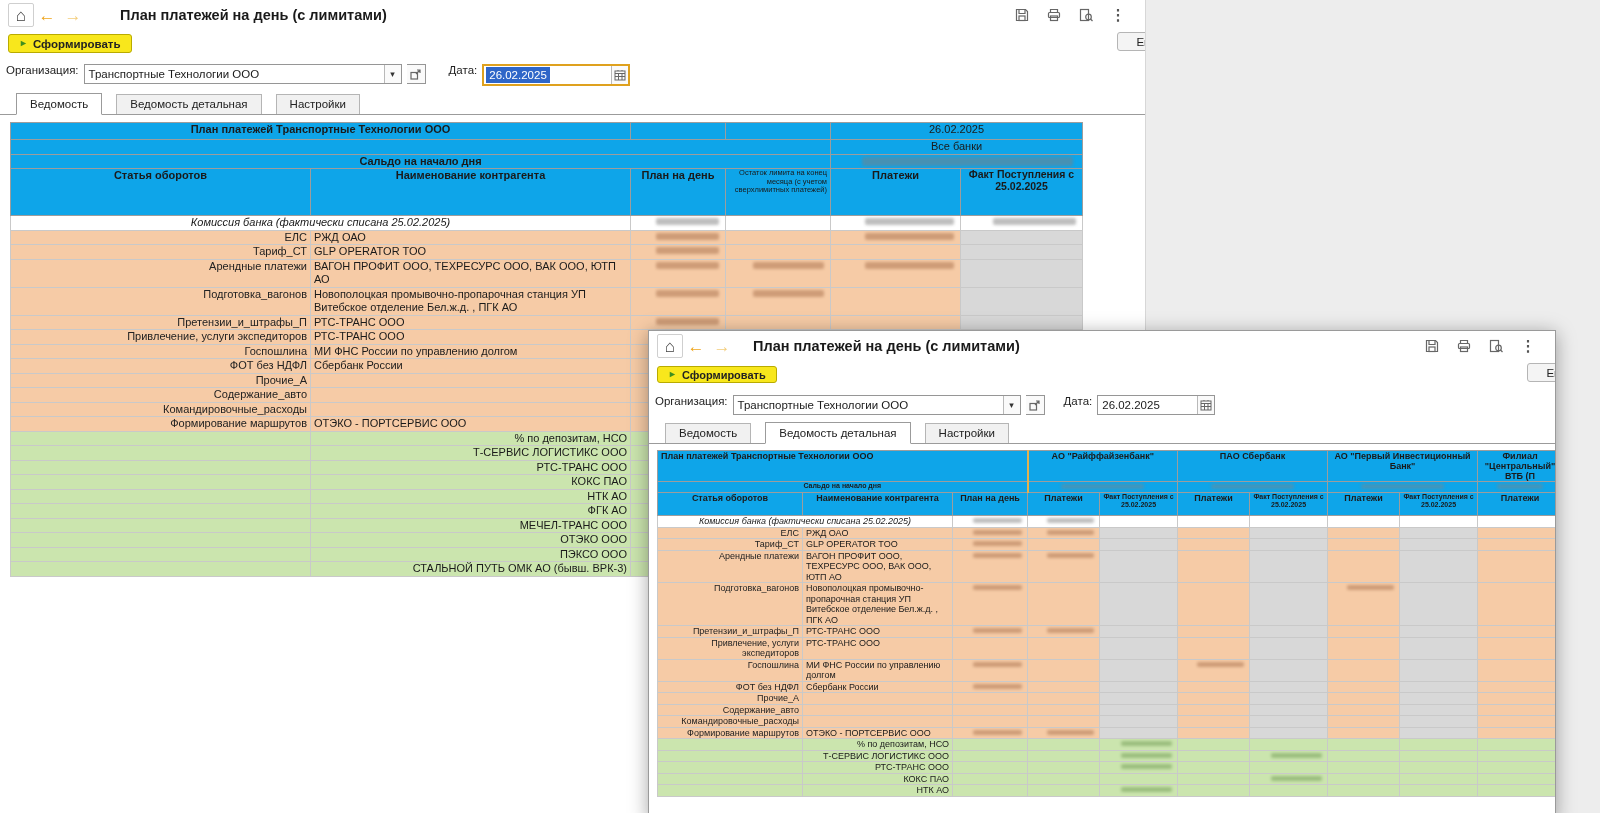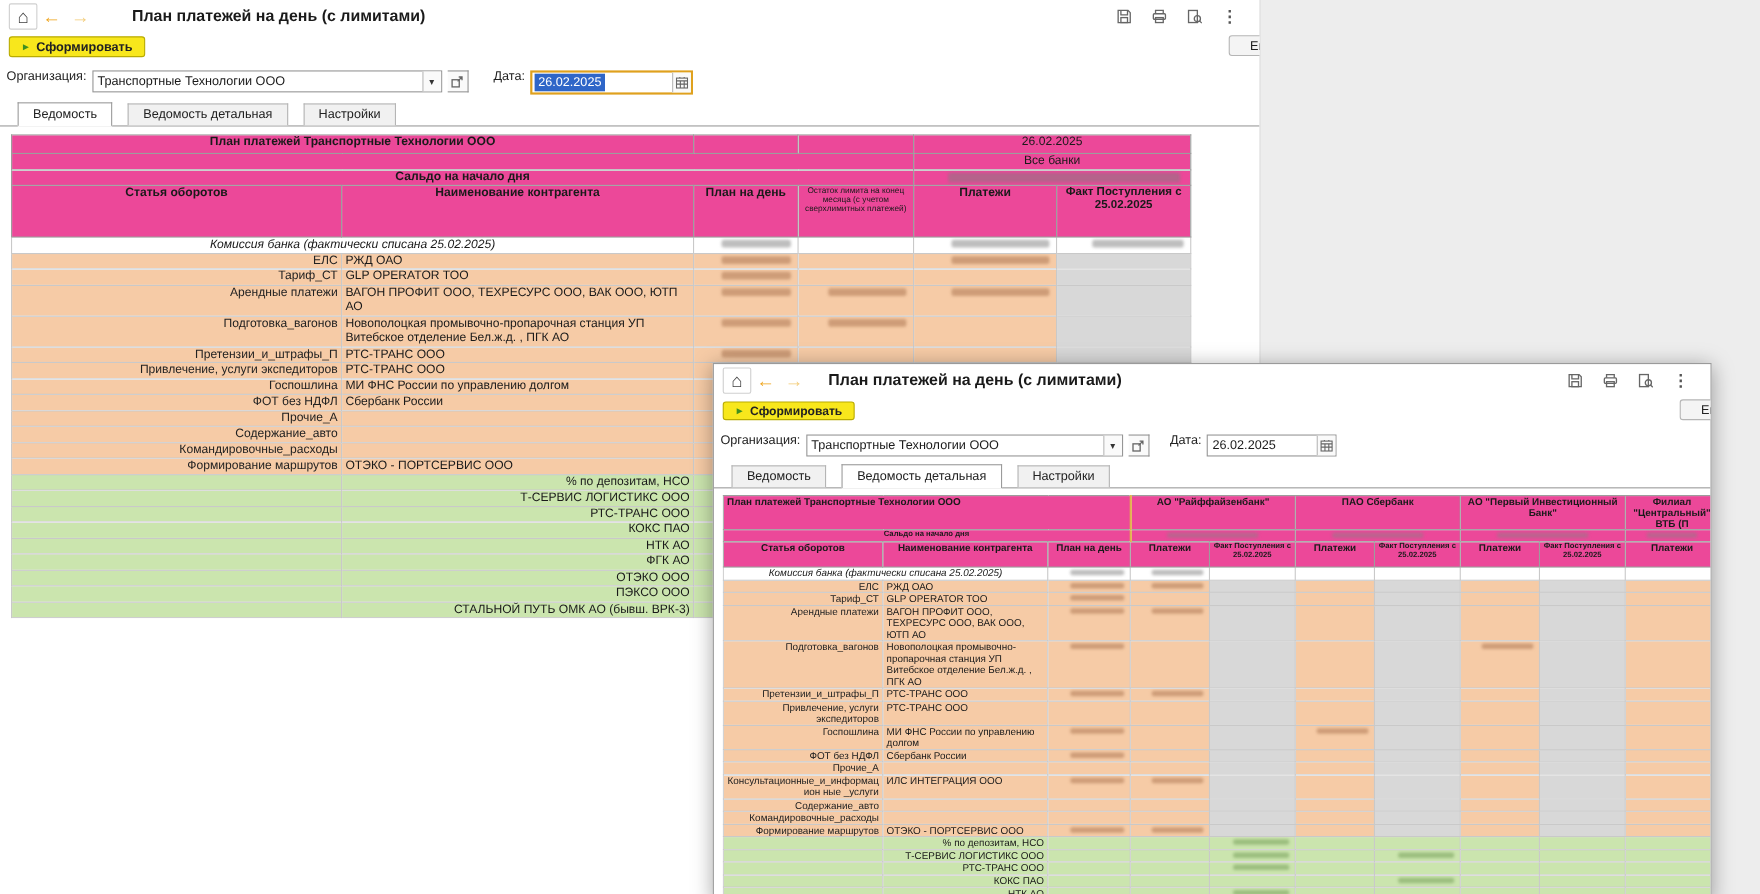--- a/index.html
+++ b/index.html
@@ -64,32 +64,32 @@
          border-bottom:none; margin-right:2px; cursor:pointer; color:#222; white-space:nowrap;margin-left:12px; }
   .tab.active { background:#fff; font-weight:normal; position:relative; padding-top:4px;
                 margin-bottom:-1px; border-color:#9b9b9b; border-bottom:1px solid #fff; }
 
   
   .table-wrap { overflow:hidden; }
   .back-wrap { margin:7px 0 0 10px; width:1076px; }
   .front-wrap { margin:6px 0 0 8px; width:898px; }
   table.grid { border-collapse:collapse; table-layout:fixed; }
   .grid td { border:1px solid #c9c9c9; padding:0 3px; vertical-align:top; overflow:hidden; }
-  .grid .hd td { border-color:#9d9d9d; background:#ec4899; }
+  .grid .hd td { border-color:#9d9d9d; background:#0ea5e9; }
 
   .back-grid { width:1072px; font-size:11px; line-height:13.5px; }
   .front-grid { width:905px; font-size:9px; line-height:10.5px; }
 
   .h-title { font-weight:bold; text-align:center; vertical-align:middle; }
   .h-title-left { font-weight:bold; text-align:left; vertical-align:middle; padding-left:8px;
                   border-right:2px solid #e2b14e !important; }
   .h-center { text-align:center; vertical-align:middle; }
   .h-bold { font-weight:bold; }
   .h-col { font-weight:bold; text-align:center; vertical-align:bottom; padding-bottom:2px; }
-  .h-small { font-size:7.5px; line-height:8.5px; font-weight:normal; }
+  .h-small { font-size:7.5px; line-height:8.5px; font-weight:normal;text-align:right; }
   .h-fact { font-size:10.5px; line-height:11.5px; }
   .h-bank { font-weight:bold; text-align:center; vertical-align:middle; font-size:9px; line-height:10px; }
   .h-saldo-sm { font-size:7px; line-height:8px; text-align:center; vertical-align:middle; font-weight:bold;
                 border-right:2px solid #e2b14e !important; }
   .ft-fact { font-size:7px; line-height:8px; font-weight:bold; }
   .tb-row1 td { height:17px; }
   .tb-row2 td { height:14px; }
   .tb-row3 td { height:14px; }
   .tb-row4 td { height:47px; }
   .ft-row1 td { height:27px; }
@@ -418,20 +418,30 @@
             <td class="c-v"></td>
             <td class="c-v"></td>
           </tr>
           <tr class="r-g">
             <td class="c-s"></td>
             <td class="c-c">ФГК АО</td>
             <td class="c-v"></td>
             <td class="c-v"></td>
             <td class="c-v"></td>
             <td class="c-v"></td>
+          </tr>
+          <tr class="r-g">
+            <td class="c-s"></td>
+            <td class="c-c">МЕЧЕЛ-ТРАНС ООО</td>
+            <td class="c-v"></td>
+            <td class="c-v"></td>
+            <td class="c-v"></td>
+            <td class="c-v">
+              <i class="sm sm-gr"></i>
+            </td>
           </tr>
           <tr class="r-g">
             <td class="c-s"></td>
             <td class="c-c">ОТЭКО ООО</td>
             <td class="c-v"></td>
             <td class="c-v"></td>
             <td class="c-v"></td>
             <td class="c-v"></td>
           </tr>
           <tr class="r-g">
@@ -729,36 +739,20 @@
             <td class="c-v"></td>
             <td class="c-v"></td>
             <td class="c-v c-fact"></td>
             <td class="c-v"></td>
             <td class="c-v c-fact"></td>
             <td class="c-v"></td>
             <td class="c-v c-fact"></td>
             <td class="c-v"></td>
           </tr>
           <tr class="r-o">
-            <td class="c-s">Консультационные_и_информацион ные _услуги</td>
-            <td class="c-c">ИЛС ИНТЕГРАЦИЯ ООО</td>
-            <td class="c-v">
-              <i class="sm sm-o"></i>
-            </td>
-            <td class="c-v">
-              <i class="sm sm-o"></i>
-            </td>
-            <td class="c-v c-fact"></td>
-            <td class="c-v"></td>
-            <td class="c-v c-fact"></td>
-            <td class="c-v"></td>
-            <td class="c-v c-fact"></td>
-            <td class="c-v"></td>
-          </tr>
-          <tr class="r-o">
             <td class="c-s">Содержание_авто</td>
             <td class="c-c"></td>
             <td class="c-v"></td>
             <td class="c-v"></td>
             <td class="c-v c-fact"></td>
             <td class="c-v"></td>
             <td class="c-v c-fact"></td>
             <td class="c-v"></td>
             <td class="c-v c-fact"></td>
             <td class="c-v"></td>

